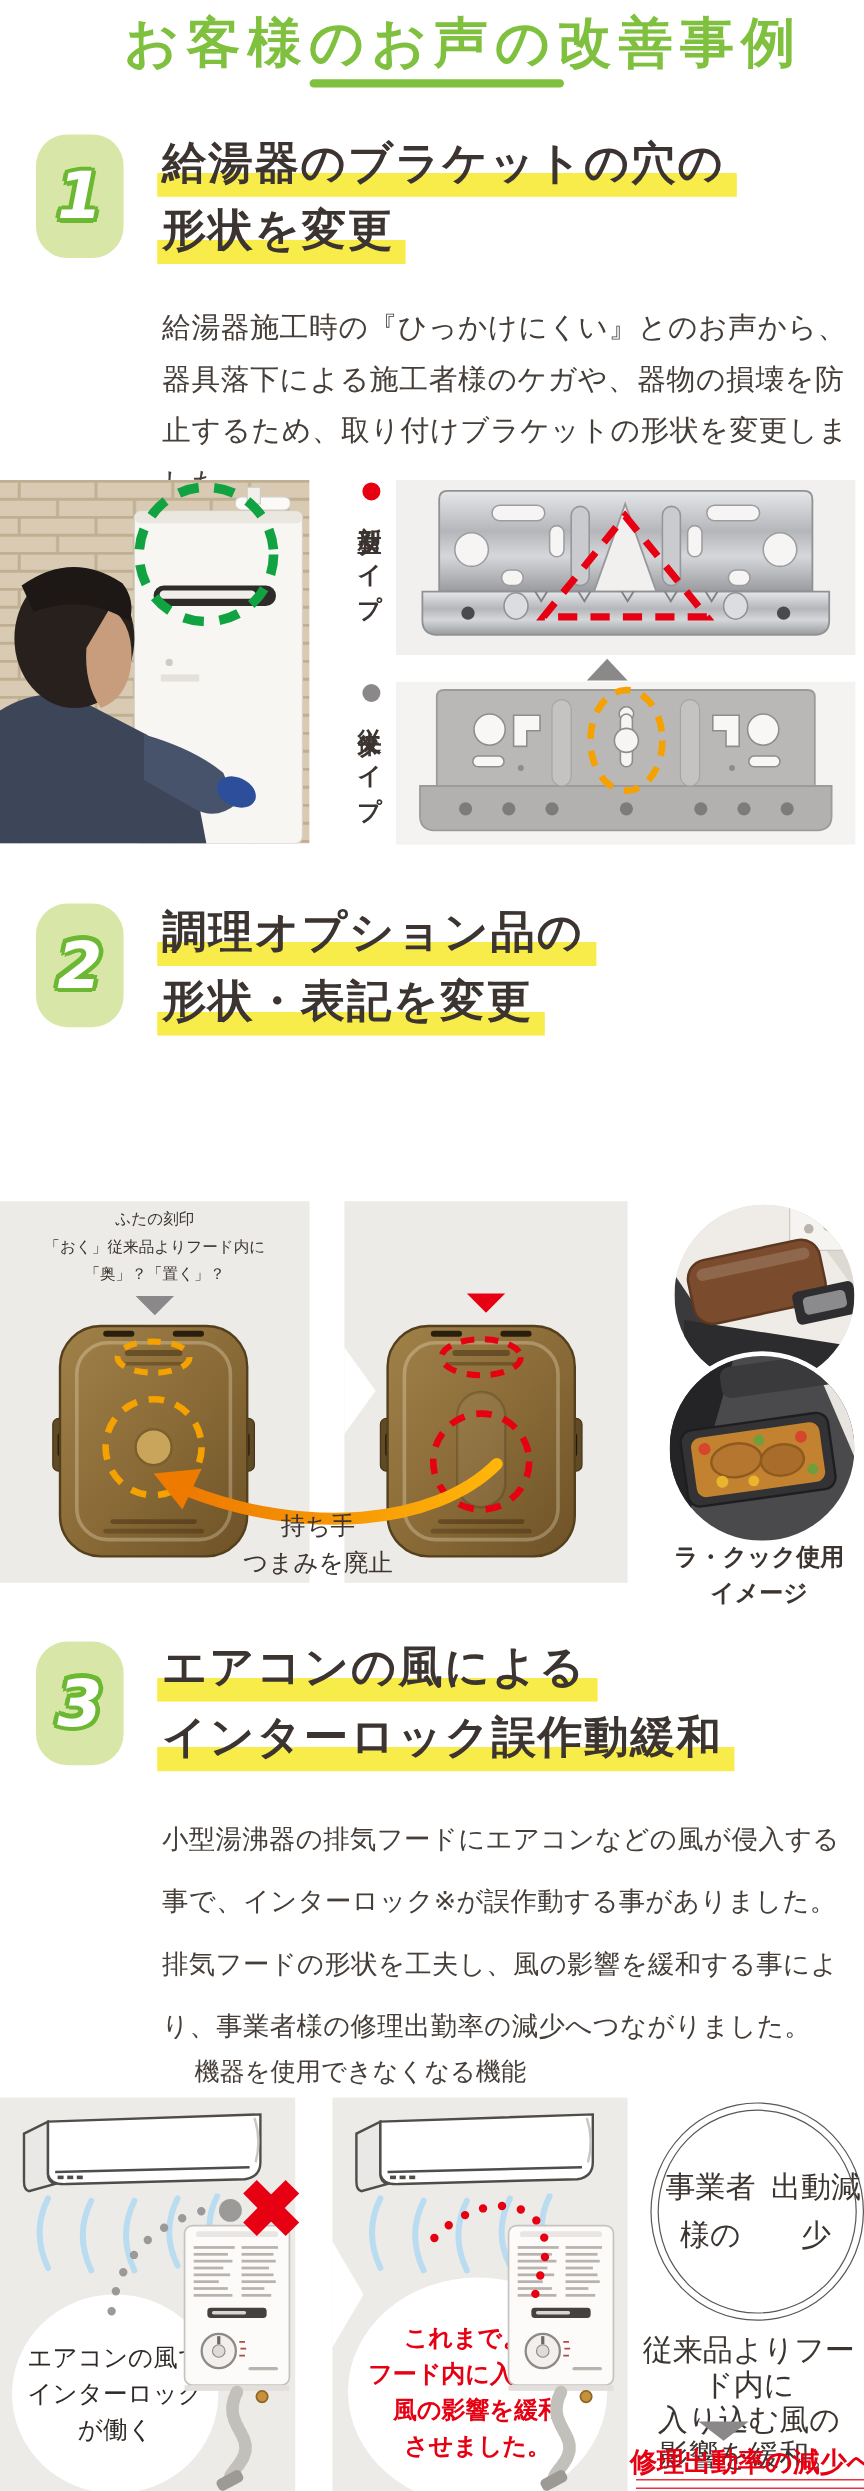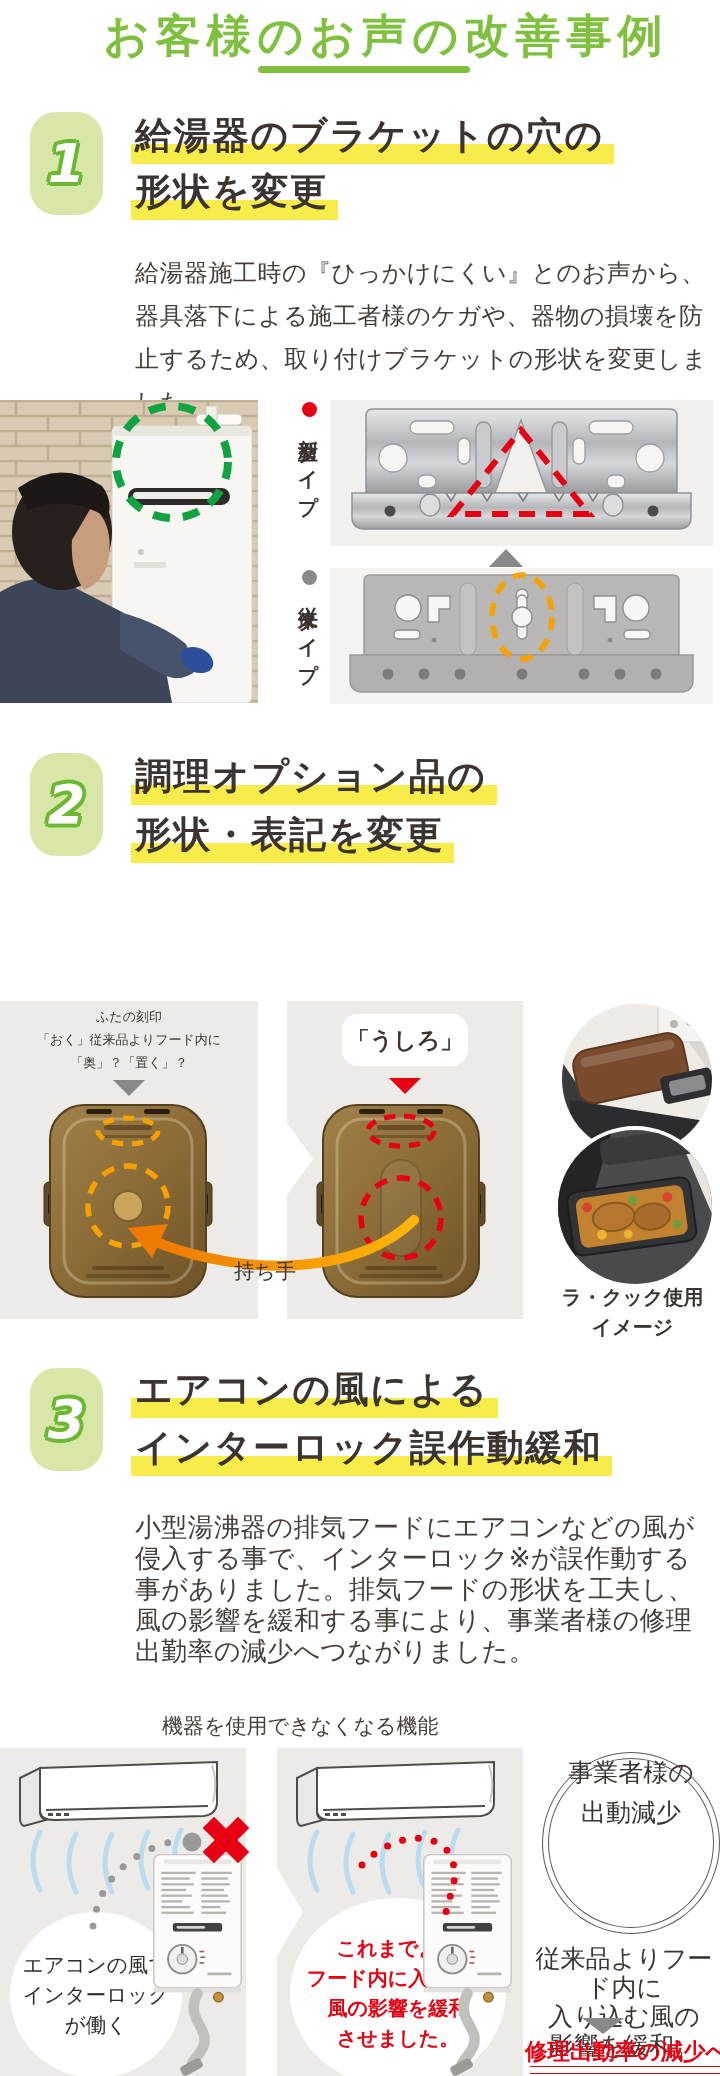--- a/index.html
+++ b/index.html
@@ -17,21 +17,21 @@
          display:flex;align-items:center;justify-content:center;}
   .badge span{font-size:54px;font-weight:700;font-style:italic;color:#fff;line-height:1;
       text-shadow:-3px -3px 0 #6cb832,3px -3px 0 #6cb832,-3px 3px 0 #6cb832,3px 3px 0 #6cb832,
                   0 -4px 0 #6cb832,0 4px 0 #6cb832,-4px 0 0 #6cb832,4px 0 0 #6cb832;}
   .h{position:absolute;left:131px;font-size:37px;font-weight:700;letter-spacing:1.5px;
      color:#3b3430;white-space:nowrap;line-height:1.3;}
   .hl{background:linear-gradient(to bottom,rgba(0,0,0,0) 60%, #f8ec4a 60%);padding:0 10px 7px 4px;}
   .body{position:absolute;left:135px;color:#453e39;}
   .body1{top:228px;width:575px;font-size:24px;line-height:43px;letter-spacing:.5px;}
   .body2{top:874px;width:580px;font-size:23.5px;line-height:38.5px;letter-spacing:.3px;}
-  .body3{top:1486px;width:580px;font-size:26px;line-height:31px;letter-spacing:.3px;}
+  .body3{top:1486px;width:580px;font-size:22px;line-height:52px;letter-spacing:.3px;}
   .fn{position:absolute;color:#453e39;font-size:21px;line-height:28px;white-space:nowrap;}
 
   
   .panel{position:absolute;background:#edebe8;}
   .vlabel{position:absolute;display:flex;flex-direction:column;align-items:center;gap:6px;width:30px;}
   .vlabel .dot{width:15px;height:15px;border-radius:50%;}
   .dot-red{background:#e60012;} .dot-gray{background:#8a8888;}
   .vtext{writing-mode:vertical-rl;font-size:20px;font-weight:600;letter-spacing:3px;color:#3b3430;}
   .tri-up{position:absolute;width:0;height:0;border-left:17px solid transparent;
           border-right:17px solid transparent;border-bottom:18px solid #8a8888;}
@@ -53,21 +53,21 @@
              font-size:20px;line-height:30px;font-weight:600;color:#3b3430;}
 
   
   .wcircle{position:absolute;background:#fff;border-radius:50%;display:flex;flex-direction:column;
            align-items:center;justify-content:center;text-align:center;}
   .wcircle.before{left:10px;top:1912px;width:172px;height:166px;font-size:20.5px;line-height:30px;
                   color:#2f2a27;font-weight:500;}
   .wcircle.after{left:290px;top:1898px;width:216px;height:190px;font-size:20px;line-height:30px;
                  color:#e60012;font-weight:700;z-index:2;}
   .dcircle{position:absolute;left:542px;top:1752px;width:176px;height:180px;border:1.6px solid #5a5755;
-           border-radius:50%;background:#fff;display:flex;flex-direction:column;align-items:center;
+           border-radius:50%;background:#fff;display:flex;flex-direction:row;align-items:center;
            justify-content:flex-start;text-align:center;font-size:25px;line-height:40px;color:#3b3430;font-weight:500;}
   .dcircle::before{content:"";position:absolute;inset:5px;border:1.4px solid #5a5755;border-radius:50%;}
   .result-note{position:absolute;left:528px;top:1944px;width:192px;text-align:center;
                font-size:25px;line-height:29px;color:#3b3430;font-weight:500;}
   .emph{position:absolute;left:525px;top:2036px;width:200px;text-align:center;
         font-size:22.5px;font-weight:700;color:#e60012;white-space:nowrap;}
   .emph-rule{position:absolute;left:530px;top:2066px;width:190px;height:6px;
              border-top:1.6px solid #e60012;border-bottom:1.6px solid #e60012;}
 </style>
 </head>
@@ -214,21 +214,20 @@
   <div class="panel" style="left:287px;top:1001px;width:236px;height:318px"></div>
   <div class="chev" style="left:287px;top:1123px"></div>
 
   <div class="note-l">
     <div>ふたの刻印</div>
     <div>「おく」従来品よりフード内に</div>
     <div>「奥」？「置く」？</div>
   </div>
   <div class="tri-down" style="left:113px;top:1080px"></div>
 
-  <div class="bubble">「うしろ」</div>
   <div class="tri-down tri-red" style="left:389px;top:1078px"></div>
 
   <svg class="abs" style="left:42px;top:1102px" width="172" height="198" viewBox="0 0 172 198">
     <defs>
       <linearGradient id="bronzeG1" x1="0" y1="0" x2="1" y2="1">
         <stop offset="0" stop-color="#a08149"></stop>
           <stop offset="0.5" stop-color="#8b6c38"></stop>
           <stop offset="1" stop-color="#6d5227"></stop>
       </linearGradient>
     </defs>
@@ -279,20 +278,21 @@
       <linearGradient id="arrG" x1="1" y1="0" x2="0" y2="0">
         <stop offset="0" stop-color="#ffb60a"></stop>
           <stop offset="1" stop-color="#ee7a00"></stop>
       </linearGradient>
     </defs>
     <path d="M292,20 C240,72 130,80 34,42" fill="none" stroke="url(#arrG)" stroke-width="10" stroke-linecap="round"></path>
     <polygon points="6,28 46,24 30,58" fill="#ee7a00"></polygon>
   </svg>
   <div class="handle-note">
     <div>持ち手</div>
+    <div>つまみを廃止</div>
   </div>
 
   <div class="pcircle" style="left:558px;top:1000px;width:150px;height:150px">
     <svg width="150" height="150" viewBox="0 0 150 150">
       <rect width="150" height="150" fill="#efece8"></rect>
       <path d="M95,-5 L150,-5 L150,70 Z" fill="#dcd8d2"></path>
       <rect x="96" y="-8" width="58" height="46" rx="6" fill="#f6f4f1" stroke="#ccc8c2"></rect>
       <circle cx="112" cy="20" r="4" fill="#b9b4ae"></circle>
         <circle cx="128" cy="18" r="4" fill="#b9b4ae"></circle>
       <path d="M0,150 L0,58 L62,150 Z" fill="#3a393b"></path>

